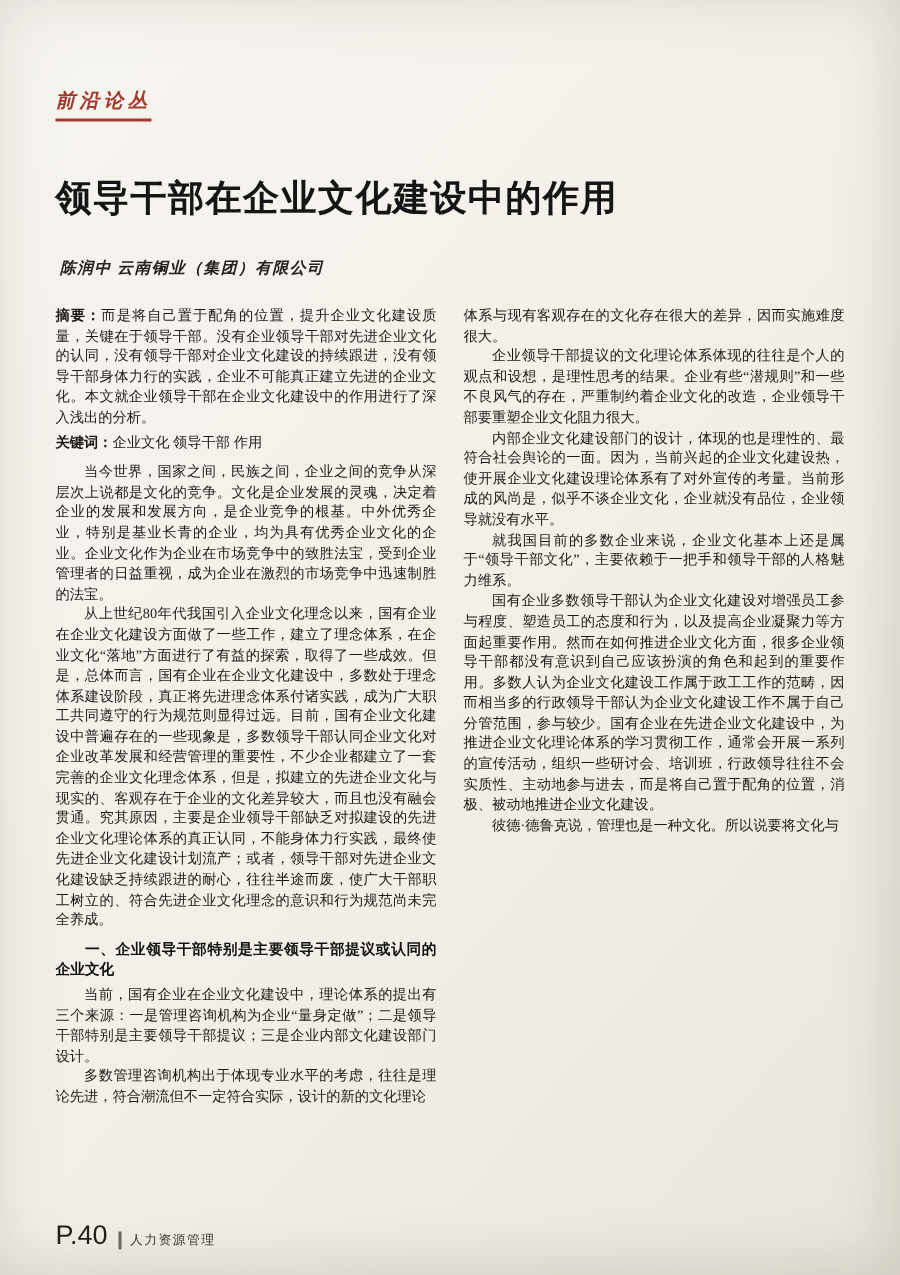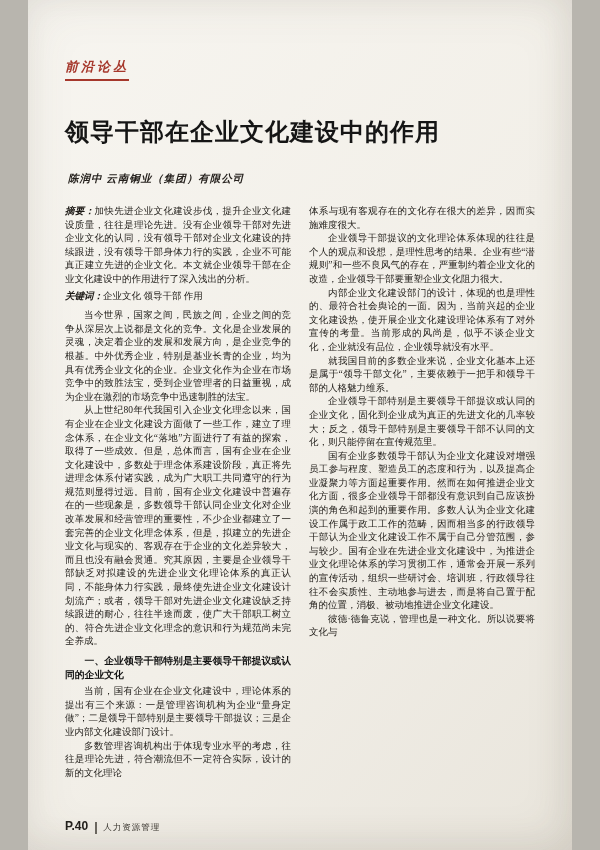--- a/index.html
+++ b/index.html
@@ -3,21 +3,21 @@
 <meta charset="utf-8">
 <style>
   * { margin: 0; padding: 0; box-sizing: border-box; }
   html, body { width: 600px; height: 850px; }
   body {
     background: #b8b5ae;
     font-family: "Liberation Serif", serif;
   }
   .page {
     position: relative;
-    width: 544px;
+    width: 600px;
     height: 850px;
     margin: 0 auto;
     overflow: hidden;
     background: linear-gradient(130deg, #f7f5f0 0%, #f2efe8 55%, #e9e5dc 100%);
     box-shadow: inset 0 0 50px rgba(90,80,60,0.10), inset -8px -8px 30px rgba(90,80,60,0.08);
   }
   .col-tag {
     position: absolute;
     top: 58px;
     left: 37px;
@@ -63,21 +63,21 @@
   .col {
     flex: 1 1 0;
     min-width: 0;
     font-size: 9.5px;
     line-height: 13.6px;
     text-align: justify;
     color: #1d1a16;
   }
   .para { text-indent: 2em; }
   .para.noindent { text-indent: 0; }
-  .lbl { font-weight: bold; font-style: italic; }
+  .lbl { font-weight: bold; }
   .abstract, .keywords { text-indent: 0; }
   .keywords { margin: 3px 0 6px 0; }
   .sec-heading {
     font-family: "Liberation Sans", sans-serif;
     font-weight: bold;
     font-size: 9.8px;
     line-height: 13.6px;
     text-indent: 2em;
     margin: 5px 0 4px 0;
     color: #111;
@@ -85,22 +85,22 @@
   .footer {
     position: absolute;
     left: 37px;
     bottom: 16px;
     display: flex;
     align-items: baseline;
     gap: 7px;
   }
   .page-number {
     font-family: "Liberation Sans", sans-serif;
-    font-weight: bold;
-    font-size: 12px;
+    font-weight: normal;
+    font-size: 18px;
     color: #23201c;
   }
   .journal-name {
     font-size: 8.5px;
     color: #3a362f;
     border-left: 2px solid #6b675f;
     padding-left: 6px;
     letter-spacing: 1px;
   }
 </style>
@@ -111,35 +111,34 @@
 
   <div class="col-tag">前沿论丛</div>
 
   <h1 class="title">领导干部在企业文化建设中的作用</h1>
 
   <div class="byline">陈润中  云南铜业（集团）有限公司</div>
 
   <div class="columns">
 
     <div class="col">
-      <p class="abstract"><span class="lbl">摘要：</span><span>加快先进企业文化建设步伐，提升企业文化建设质量，往往是理论先进。没有企业领导干部对先进企业文化的认同，没有领导干部对企业文化建设的持续跟进，没有领导干部身体力行的实践，企业不可能真正建立先进的企业文化。本文就企业领导干部在企业文化建设中的作用进行了深入浅出的分析。</span></p>
+      <p class="abstract"><span class="lbl">摘要：</span><span>而是将自己置于配角的位置，提升企业文化建设质量，关键在于领导干部。没有企业领导干部对先进企业文化的认同，没有领导干部对企业文化建设的持续跟进，没有领导干部身体力行的实践，企业不可能真正建立先进的企业文化。本文就企业领导干部在企业文化建设中的作用进行了深入浅出的分析。</span></p>
       <p class="keywords"><span class="lbl">关键词：</span><span>企业文化  领导干部  作用</span></p>
       <p class="para">当今世界，国家之间，民族之间，企业之间的竞争从深层次上说都是文化的竞争。文化是企业发展的灵魂，决定着企业的发展和发展方向，是企业竞争的根基。中外优秀企业，特别是基业长青的企业，均为具有优秀企业文化的企业。企业文化作为企业在市场竞争中的致胜法宝，受到企业管理者的日益重视，成为企业在激烈的市场竞争中迅速制胜的法宝。</p>
       <p class="para">从上世纪80年代我国引入企业文化理念以来，国有企业在企业文化建设方面做了一些工作，建立了理念体系，在企业文化“落地”方面进行了有益的探索，取得了一些成效。但是，总体而言，国有企业在企业文化建设中，多数处于理念体系建设阶段，真正将先进理念体系付诸实践，成为广大职工共同遵守的行为规范则显得过远。目前，国有企业文化建设中普遍存在的一些现象是，多数领导干部认同企业文化对企业改革发展和经营管理的重要性，不少企业都建立了一套完善的企业文化理念体系，但是，拟建立的先进企业文化与现实的、客观存在于企业的文化差异较大，而且也没有融会贯通。究其原因，主要是企业领导干部缺乏对拟建设的先进企业文化理论体系的真正认同，不能身体力行实践，最终使先进企业文化建设计划流产；或者，领导干部对先进企业文化建设缺乏持续跟进的耐心，往往半途而废，使广大干部职工树立的、符合先进企业文化理念的意识和行为规范尚未完全养成。</p>
       <h2 class="sec-heading">一、企业领导干部特别是主要领导干部提议或认同的企业文化</h2>
       <p class="para">当前，国有企业在企业文化建设中，理论体系的提出有三个来源：一是管理咨询机构为企业“量身定做”；二是领导干部特别是主要领导干部提议；三是企业内部文化建设部门设计。</p>
       <p class="para">多数管理咨询机构出于体现专业水平的考虑，往往是理论先进，符合潮流但不一定符合实际，设计的新的文化理论</p>
     </div>
 
     <div class="col">
       <p class="para noindent">体系与现有客观存在的文化存在很大的差异，因而实施难度很大。</p>
       <p class="para">企业领导干部提议的文化理论体系体现的往往是个人的观点和设想，是理性思考的结果。企业有些“潜规则”和一些不良风气的存在，严重制约着企业文化的改造，企业领导干部要重塑企业文化阻力很大。</p>
       <p class="para">内部企业文化建设部门的设计，体现的也是理性的、最符合社会舆论的一面。因为，当前兴起的企业文化建设热，使开展企业文化建设理论体系有了对外宣传的考量。当前形成的风尚是，似乎不谈企业文化，企业就没有品位，企业领导就没有水平。</p>
       <p class="para">就我国目前的多数企业来说，企业文化基本上还是属于“领导干部文化”，主要依赖于一把手和领导干部的人格魅力维系。</p>
-      <p class="para">企业领导干部特别是主要领导干部提议或认同的企业文化，固化到企业成为真正的先进文化的几率较大；反之，领导干部特别是主要领导干部不认同的文化，则只能停留在宣传规范里。</p>
       <p class="para">国有企业多数领导干部认为企业文化建设对增强员工参与程度、塑造员工的态度和行为，以及提高企业凝聚力等方面起重要作用。然而在如何推进企业文化方面，很多企业领导干部都没有意识到自己应该扮演的角色和起到的重要作用。多数人认为企业文化建设工作属于政工工作的范畴，因而相当多的行政领导干部认为企业文化建设工作不属于自己分管范围，参与较少。国有企业在先进企业文化建设中，为推进企业文化理论体系的学习贯彻工作，通常会开展一系列的宣传活动，组织一些研讨会、培训班，行政领导往往不会实质性、主动地参与进去，而是将自己置于配角的位置，消极、被动地推进企业文化建设。</p>
       <p class="para">彼德·德鲁克说，管理也是一种文化。所以说要将文化与</p>
     </div>
 
   </div>
 
   <div class="footer">
     <span class="page-number">P.40</span>
     <span class="journal-name">人力资源管理</span>
   </div>

